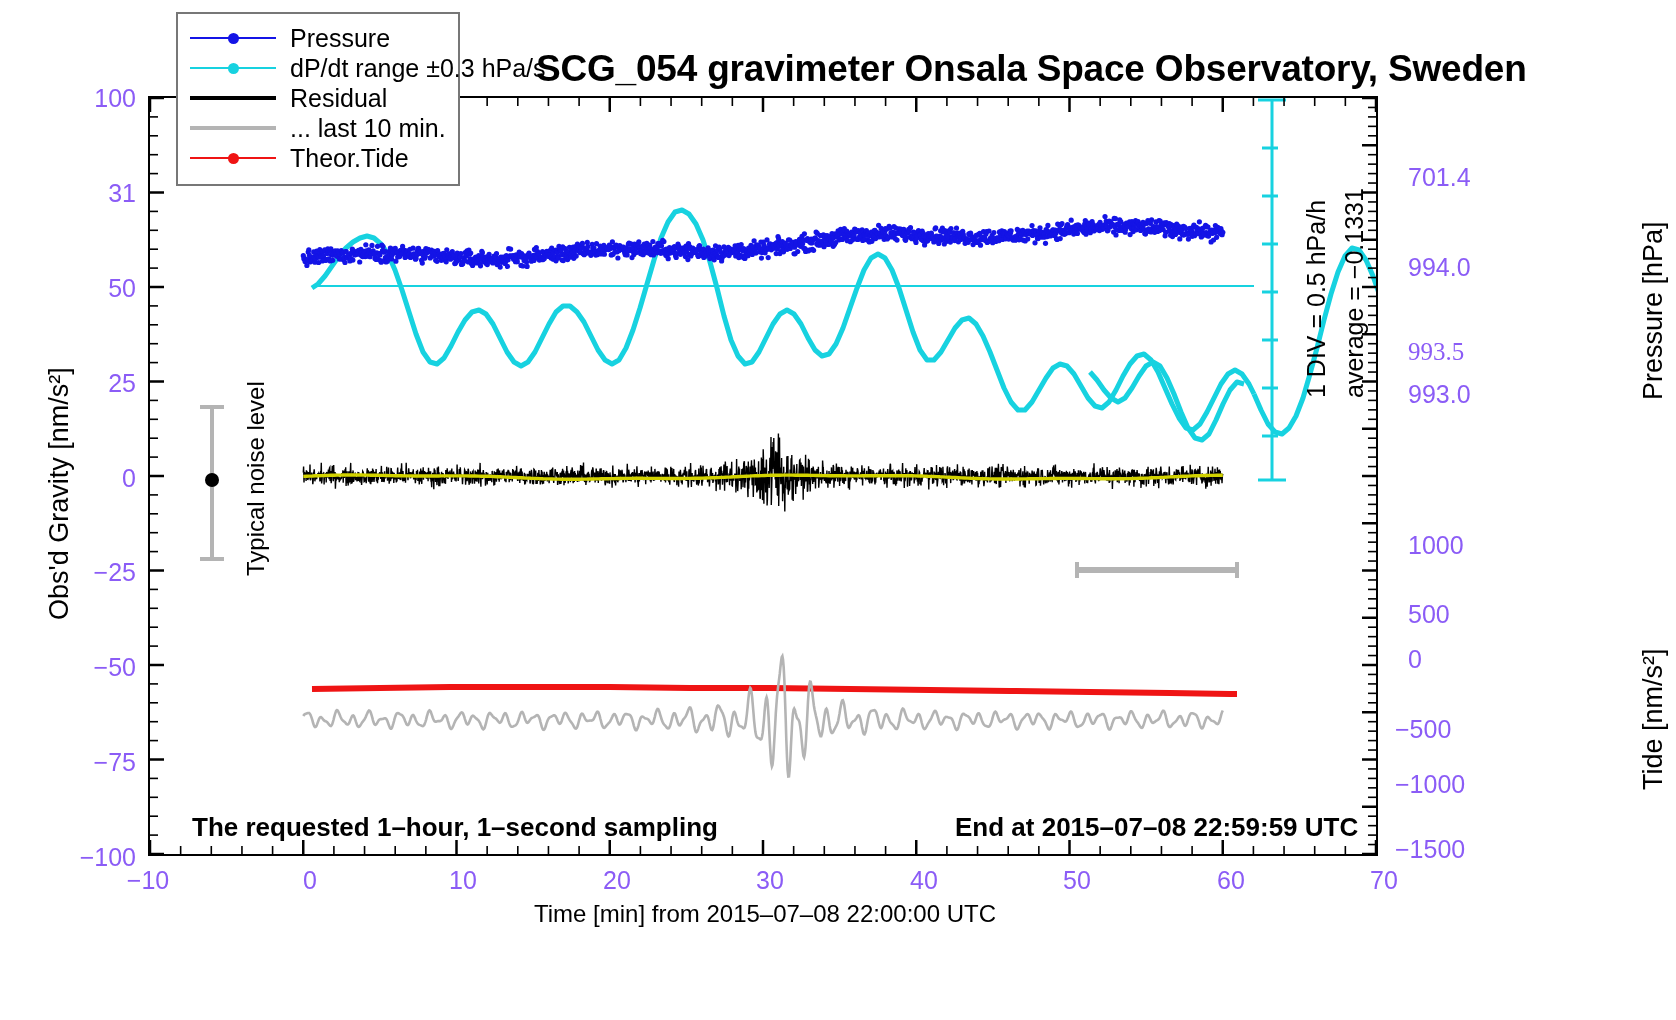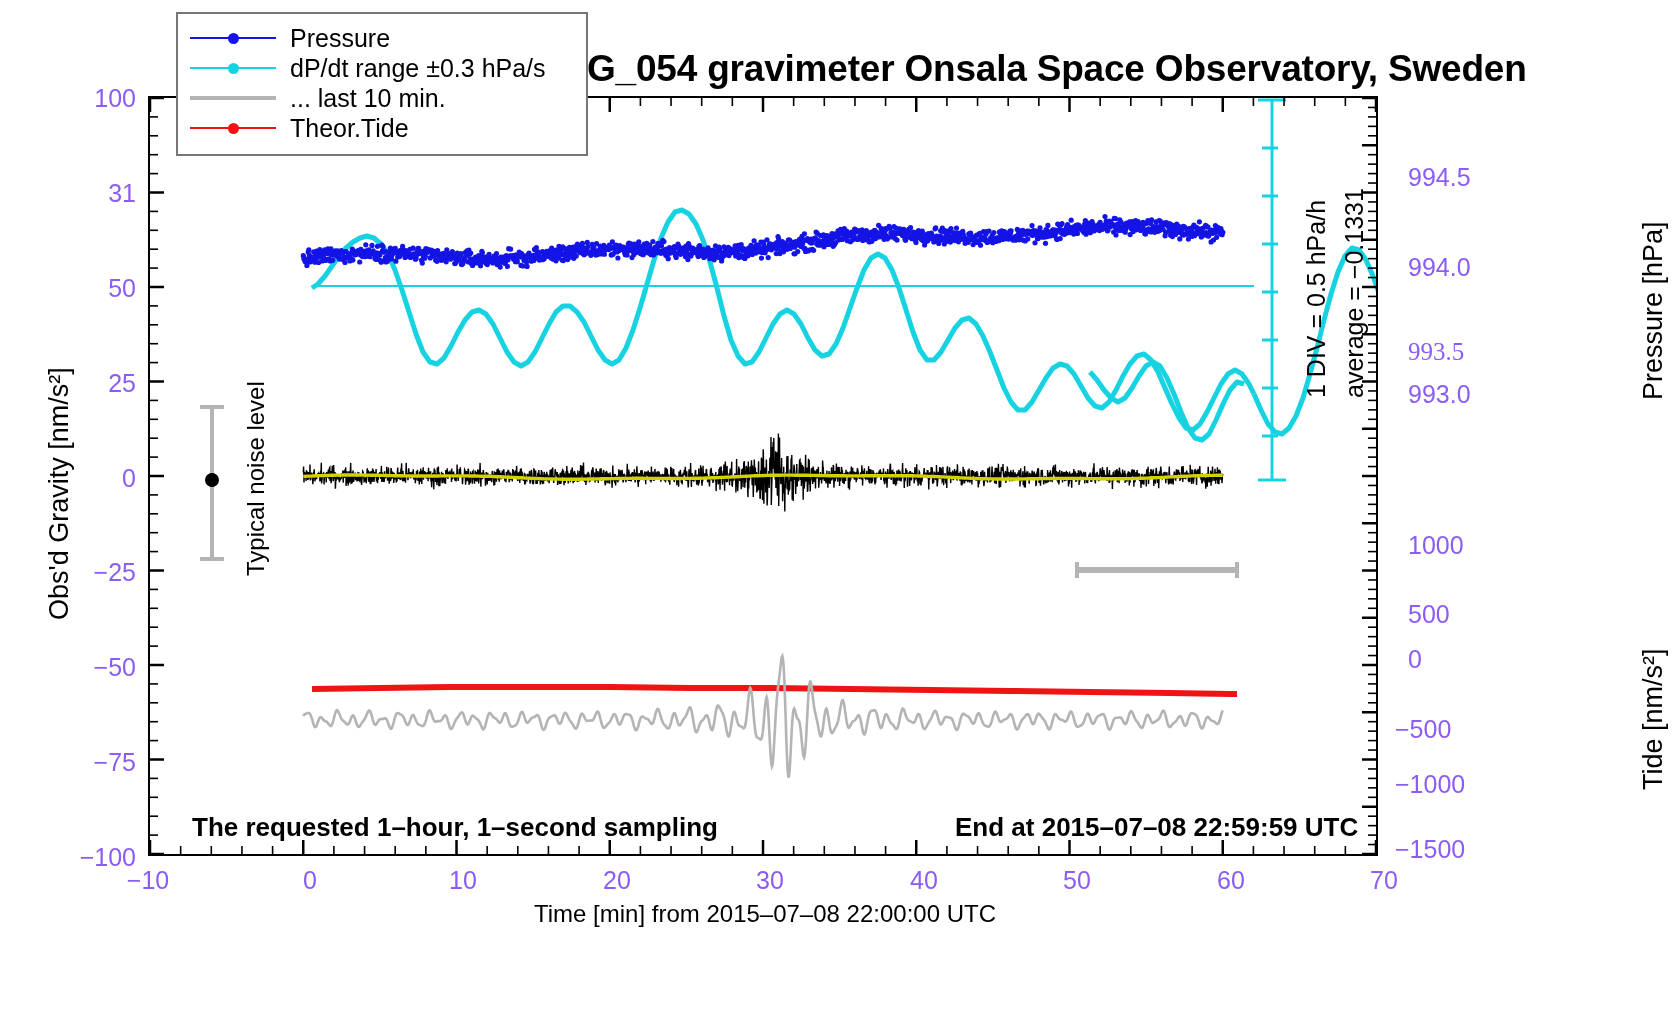--- a/index.html
+++ b/index.html
@@ -15,21 +15,21 @@
   
   .tlabel{position:absolute;font-size:25px;color:#8b5cf6;white-space:nowrap;}
   .ylab{text-align:right;}
   .xlab{text-align:center;}
 
   
   .rot{position:absolute;transform-origin:0 0;white-space:nowrap;font-size:27px;color:#000;}
   .rotccw{transform:rotate(-90deg);}
 
   
-  #legend{position:absolute;left:176px;top:12px;width:412px;
+  #legend{position:absolute;left:176px;top:12px;width:284px;
     border:2px solid #777;background:#fff;box-sizing:border-box;
     padding:9px 12px 11px 12px;}
   .lrow{display:flex;align-items:center;height:30px;}
   .lsample{width:86px;height:20px;position:relative;flex:0 0 86px;margin-right:14px;}
   .lline{position:absolute;left:0;right:0;top:50%;height:2px;margin-top:-1px;}
   .lline.thick{height:4px;margin-top:-2px;}
   .ldot{position:absolute;left:50%;top:50%;width:11px;height:11px;border-radius:50%;
     margin-left:-5.5px;margin-top:-5.5px;}
   .ltext{font-size:25px;color:#000;white-space:nowrap;}
 
@@ -1862,34 +1862,40 @@
     </div>
     <div class="lrow">
       <span class="lsample">
         <span class="lline" style="background:#17d2e0;"></span>
         <span class="ldot" style="background:#17d2e0;"></span>
       </span>
       <span class="ltext">dP/dt range ±0.3 hPa/s</span>
     </div>
     <div class="lrow">
       <span class="lsample">
+        <span class="lline thick" style="background:#000;"></span>
+      </span>
+      <span class="ltext">Residual</span>
+    </div>
+    <div class="lrow">
+      <span class="lsample">
         <span class="lline thick" style="background:#b4b4b4;"></span>
       </span>
       <span class="ltext">... last 10 min.</span>
     </div>
     <div class="lrow">
       <span class="lsample">
         <span class="lline" style="background:#ef1414;"></span>
         <span class="ldot" style="background:#ef1414;"></span>
       </span>
       <span class="ltext">Theor.Tide</span>
     </div>
   </div>
 
-  <div class="tlabel" style="left:1408px;top:163px;">994.5</div>
+  <div class="tlabel" style="left:1408px;top:163px;">701.4</div>
   <div class="tlabel" style="left:1408px;top:253px;">994.0</div>
   <div class="tlabel" style="left:1408px;top:338px;font-family:Liberation Serif, serif;">993.5</div>
   <div class="tlabel" style="left:1408px;top:380px;">993.0</div>
 
   <div class="tlabel" style="left:1408px;top:519px;margin-top:12px;">1000</div>
   <div class="tlabel" style="left:1408px;top:600px;">500</div>
   <div class="tlabel" style="left:1408px;top:645px;">0</div>
   <div class="tlabel" style="left:1395px;top:715px;">−500</div>
   <div class="tlabel" style="left:1395px;top:770px;">−1000</div>
   <div class="tlabel" style="left:1395px;top:835px;">−1500</div>

